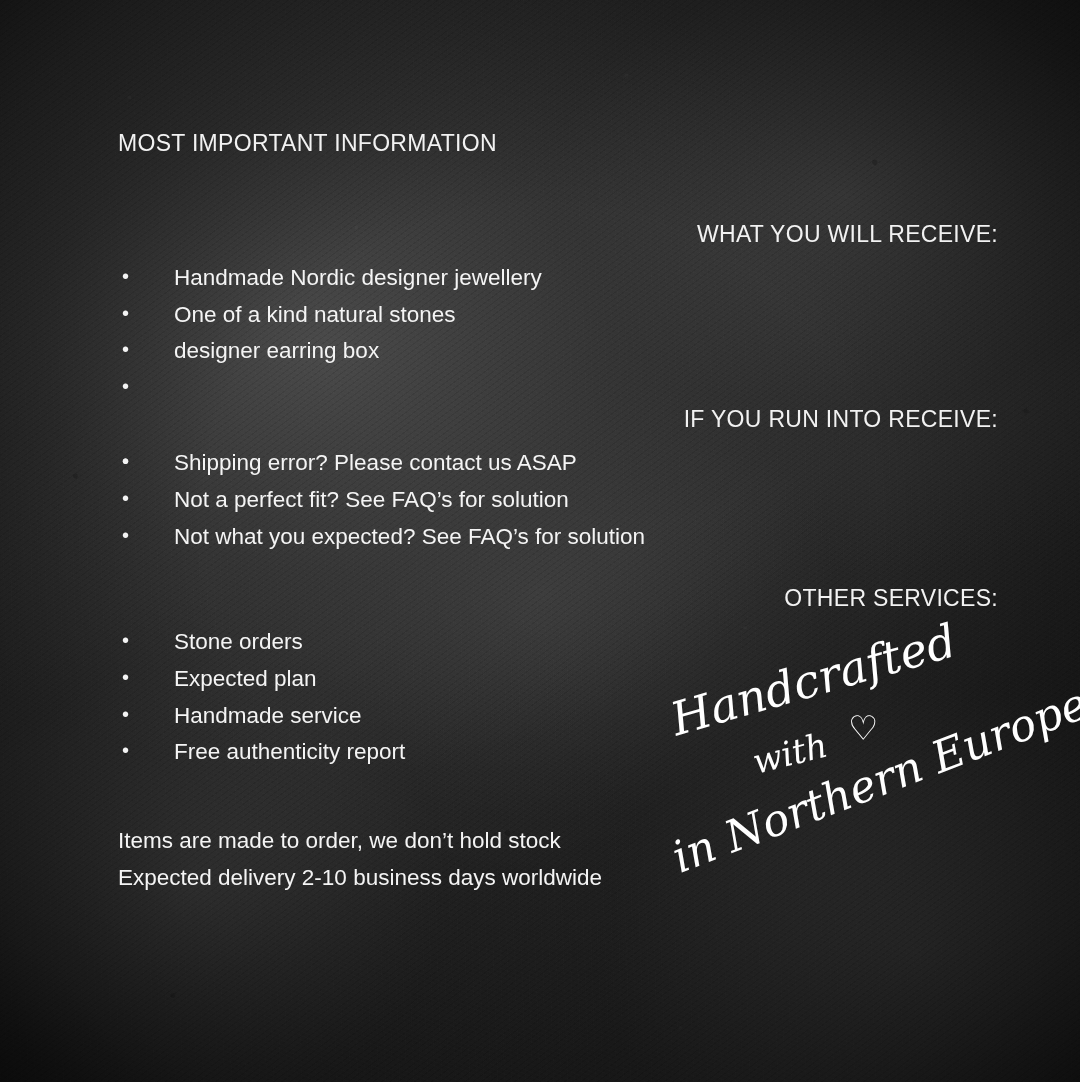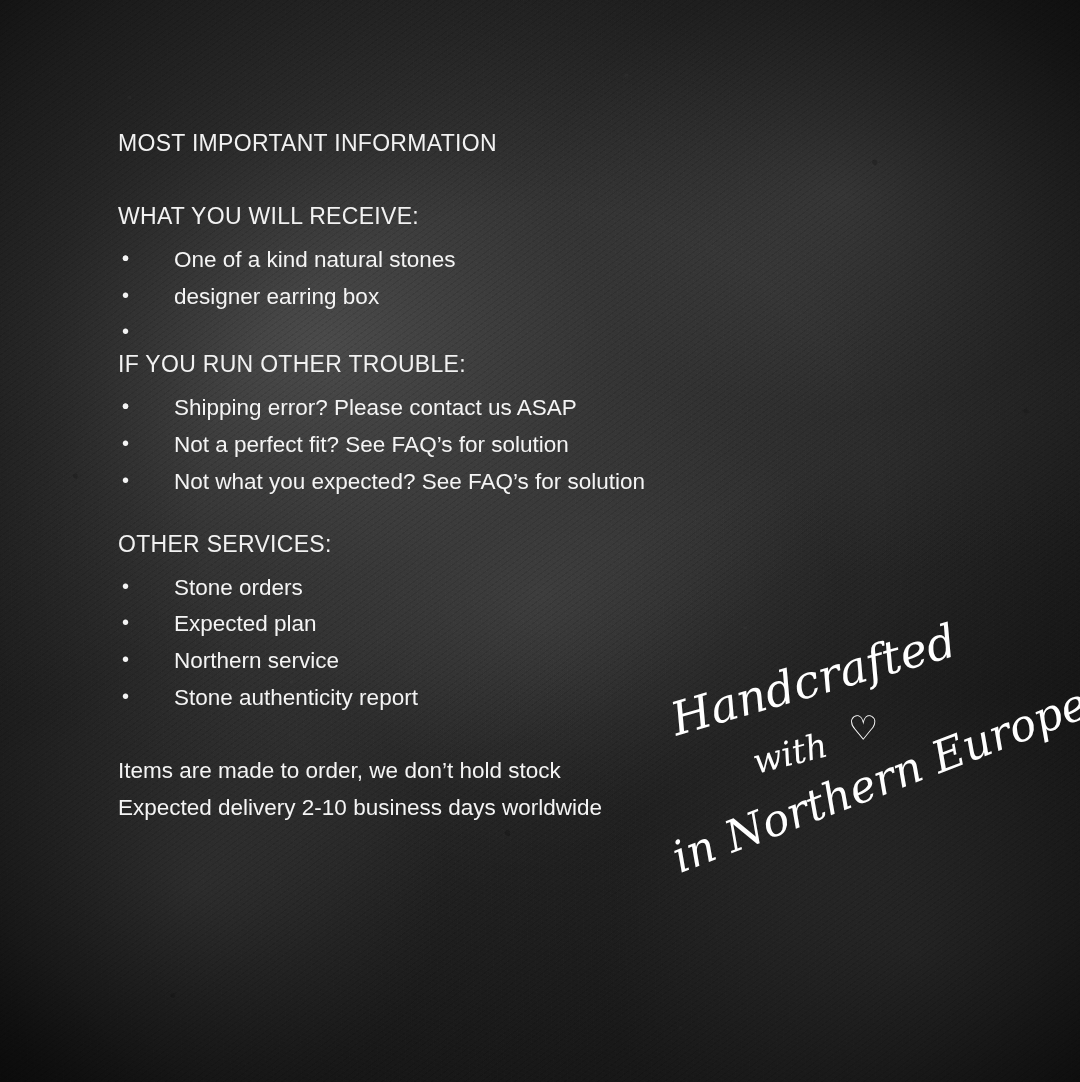--- a/index.html
+++ b/index.html
@@ -72,22 +72,22 @@
   .section { margin-bottom: 0; }
 
   .heading {
     font-size: 23px;
     letter-spacing: 0.3px;
     line-height: 1.35;
     color: #f2f2f2;
     font-weight: 400;
     margin: 0;
   }
-  .heading-title { margin-bottom: 42px; }
-  .heading-block { margin-bottom: 10px; }
+  .heading-title { margin-bottom: 60px; }
+  .heading-block { margin-bottom: 10px; text-align: right; }
 
   ul.bullets {
     list-style: none;
     margin: 0;
     padding: 0;
   }
   ul.bullets li {
     position: relative;
     padding-left: 56px;
     font-size: 22.5px;
@@ -101,21 +101,21 @@
     top: 0;
     font-size: 20px;
     line-height: 1.63;
     color: #f4f4f4;
   }
 
   .gap-lg { height: 34px; }
   .gap-md { height: 28px; }
 
   .footer-lines {
-    margin-top: 36px;
+    margin-top: 51px;
   }
   .footer-lines div {
     font-size: 22.5px;
     line-height: 1.65;
     color: #f4f4f4;
   }
 
   .signature {
     position: absolute;
     left: 660px;
@@ -141,48 +141,48 @@
   <div class="bg-grain"></div>
   <div class="bg-vignette"></div>
 
   <div class="content">
 
     <div class="heading heading-title">MOST IMPORTANT INFORMATION</div>
 
     <div class="section">
       <div class="heading heading-block">WHAT YOU WILL RECEIVE:</div>
       <ul class="bullets">
-        <li><span class="dot">•</span></li>
+        <li><span class="dot">•</span><span>Handmade Nordic designer jewellery</span></li>
         <li><span class="dot">•</span><span>One of a kind natural stones</span></li>
         <li><span class="dot">•</span><span>designer earring box</span></li>
         <li><span class="dot">•</span></li>
       </ul>
     </div>
 
     <div class="gap-lg"></div>
 
     <div class="section">
-      <div class="heading heading-block">IF YOU RUN OTHER TROUBLE:</div>
+      <div class="heading heading-block">IF YOU RUN INTO RECEIVE:</div>
       <ul class="bullets">
         <li><span class="dot">•</span></li>
         <li><span class="dot">•</span><span>Shipping error? Please contact us ASAP</span></li>
         <li><span class="dot">•</span><span>Not a perfect fit? See FAQ’s for solution</span></li>
         <li><span class="dot">•</span><span>Not what you expected? See FAQ’s for solution</span></li>
       </ul>
     </div>
 
     <div class="gap-md"></div>
 
     <div class="section">
       <div class="heading heading-block">OTHER SERVICES:</div>
       <ul class="bullets">
         <li><span class="dot">•</span><span>Stone orders</span></li>
         <li><span class="dot">•</span><span>Expected plan</span></li>
-        <li><span class="dot">•</span><span>Northern service</span></li>
-        <li><span class="dot">•</span><span>Stone authenticity report</span></li>
+        <li><span class="dot">•</span><span>Handmade service</span></li>
+        <li><span class="dot">•</span><span>Free authenticity report</span></li>
       </ul>
     </div>
 
     <div class="footer-lines">
       <div>Items are made to order, we don’t hold stock</div>
       <div>Expected delivery 2-10 business days worldwide</div>
     </div>
   </div>
 
   <div class="signature">

